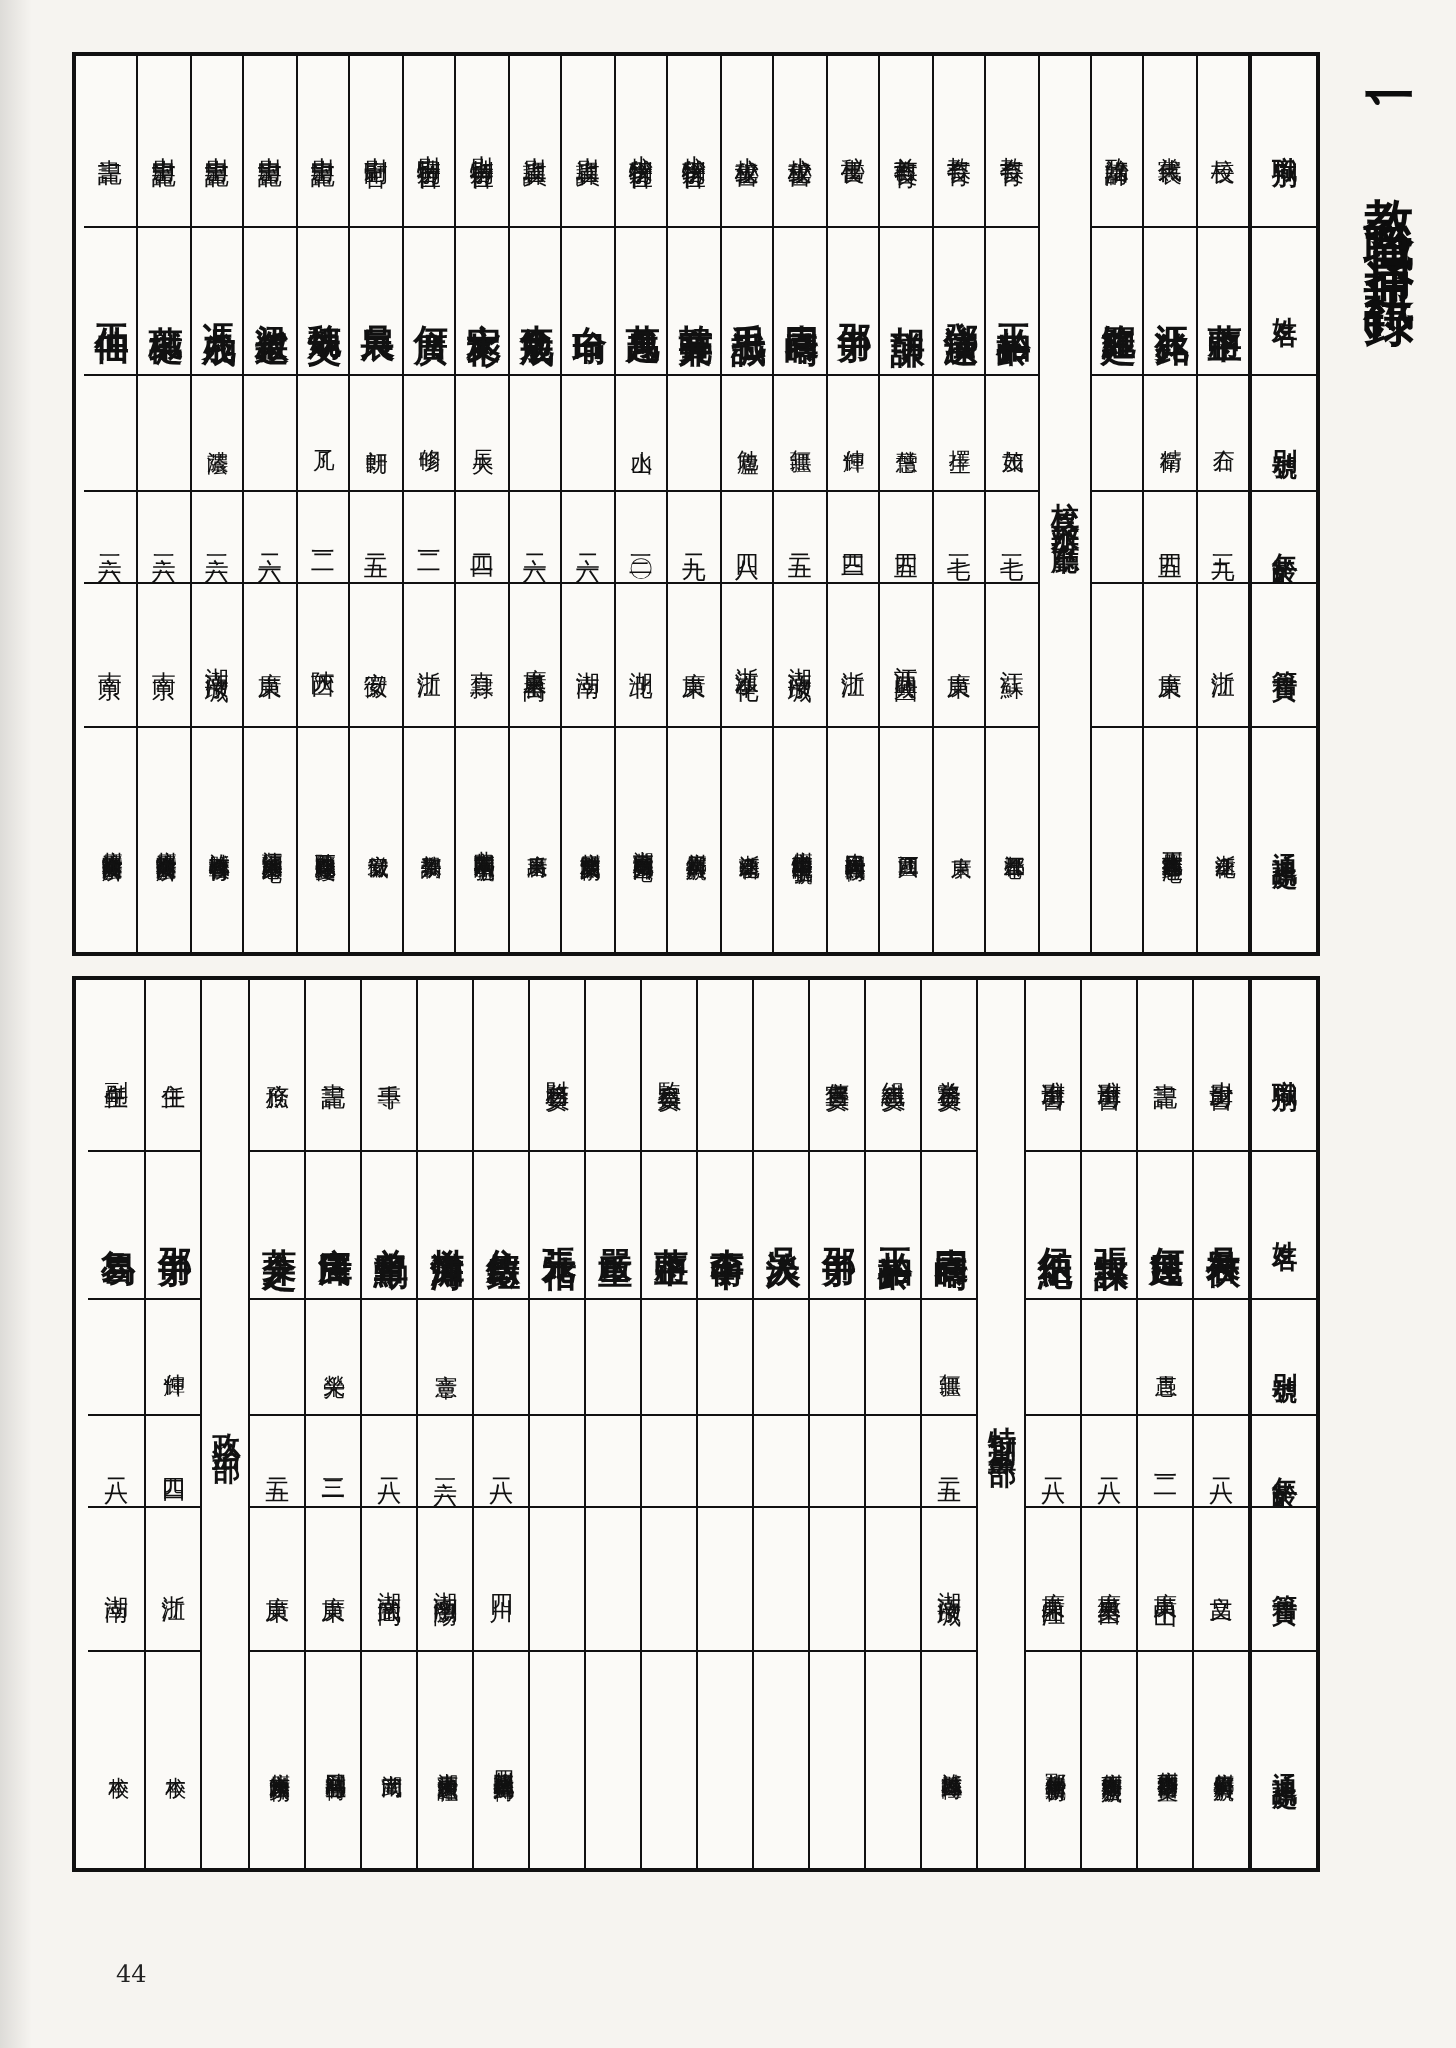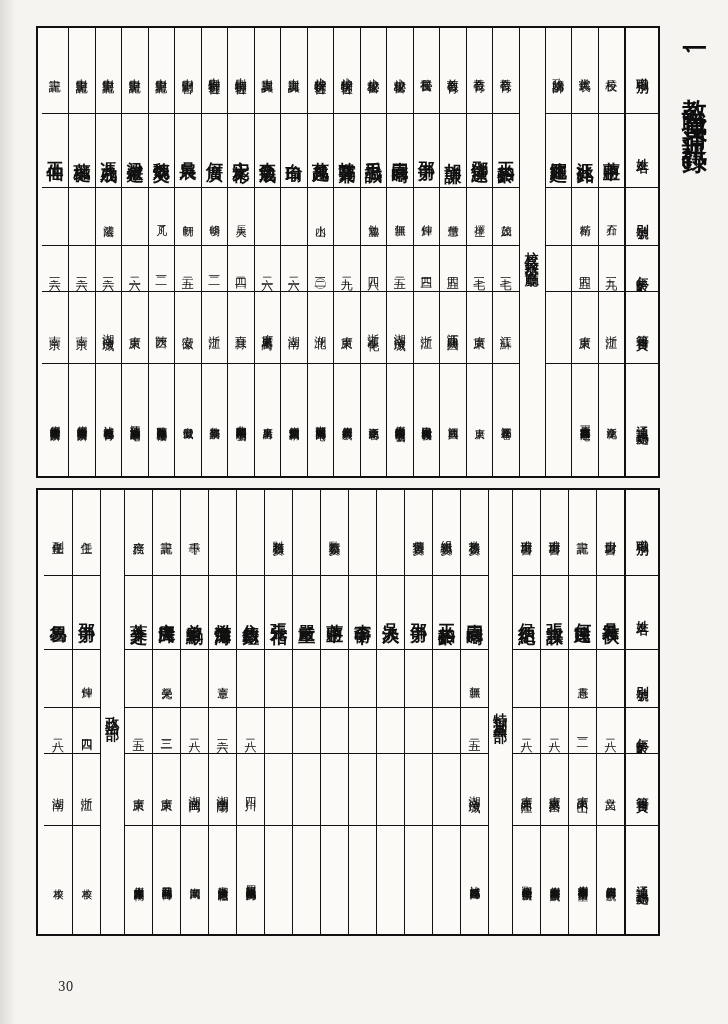--- a/index.html
+++ b/index.html
@@ -988,14 +988,14 @@
           <div class="cell r-native">
             <div class="v f-native">湖南</div>
           </div>
           <div class="cell r-addr">
             <div class="v f-addr">本校</div>
           </div>
         </div>
       </div>
   </div>
 
-  <div class="pageno">30</div>
+  <div class="pageno">44</div>
 </div>
 
 </body></html>

